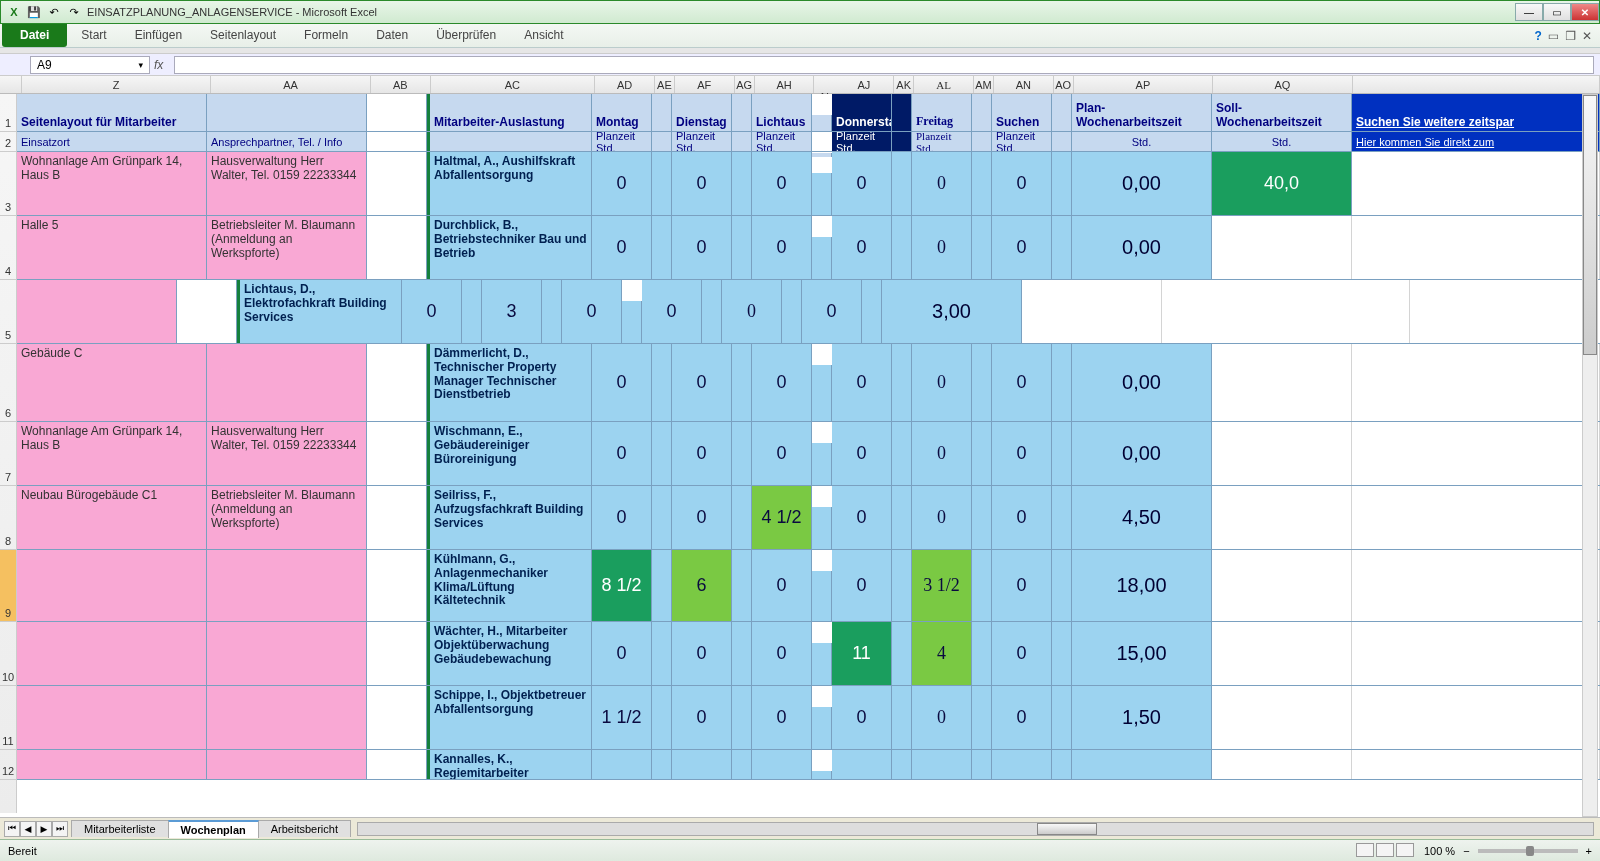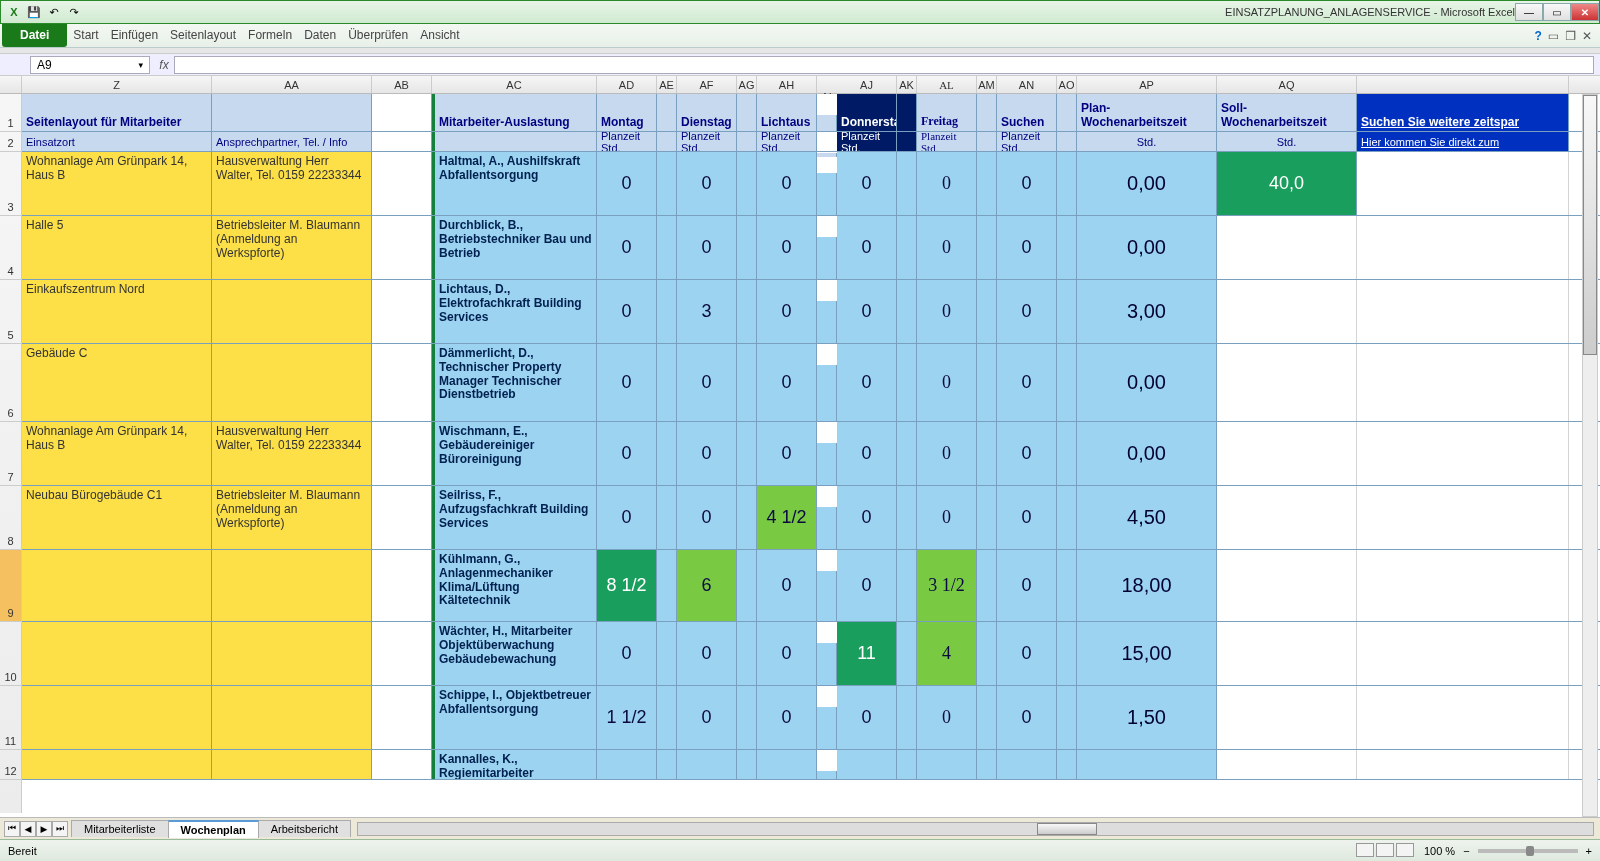--- a/index.html
+++ b/index.html
@@ -2,78 +2,78 @@
 <html><head>
 <meta charset="utf-8">
 <style>
 * { box-sizing: border-box; margin: 0; padding: 0; font-family: "Segoe UI", Tahoma, sans-serif; }
 body { background: #fff; overflow: hidden; width: 1600px; height: 861px; position: relative; }
 
 
 .titlebar { height: 24px; background: linear-gradient(#e8f5e8,#d0ead0); border: 1px solid #2a8a2a; display: flex; align-items: center; font-size: 11px; }
 .titlebar .qat { display: flex; gap: 2px; padding: 0 4px; align-items: center; }
 .titlebar .qat span { width: 18px; height: 18px; display: inline-flex; align-items: center; justify-content: center; }
-.titlebar .title { flex: 1; text-align: right; color: #333; }
+.titlebar .title { flex: 1; text-align: left; color: #333; }
 .titlebar .winbtns { display: flex; }
 .titlebar .winbtns span { width: 28px; height: 18px; display: inline-flex; align-items: center; justify-content: center; border: 1px solid #8aa; background: linear-gradient(#f8f8f8,#e0e0e0); font-size: 10px; }
 .titlebar .winbtns .close { background: linear-gradient(#e88,#c33); color: #fff; font-weight: bold; }
 
 
 .ribbon { height: 24px; background: linear-gradient(#f4f8f4,#e8efe8); border-bottom: 1px solid #bcc; display:flex; align-items:stretch; font-size: 12px; }
-.ribbon .tab { padding: 4px 6px; color: #444; cursor: default; }
+.ribbon .tab { padding: 4px 14px; color: #444; cursor: default; }
 .ribbon .tab.file { background: #1a7a1a; color: #fff; font-weight: bold; border-radius: 0 0 3px 3px; margin-left: 2px; padding: 4px 18px;}
 .ribbon .spacer { flex:1; }
 .ribbon .right { display:flex; gap:6px; align-items:center; padding-right:8px; color:#555; }
 
 
 .strip { height: 6px; background: #e6e6e6; border-bottom:1px solid #ccc; }
 
 
 .formrow { height: 22px; display:flex; align-items:center; border-bottom:1px solid #ccc; background:#eef; font-size:12px;}
 .formrow .namebox { width: 120px; border:1px solid #aab; background:#fff; margin:0 4px 0 30px; padding:1px 6px; display:flex; align-items:center; justify-content:space-between;}
-.formrow .fx { width:20px; text-align:center; font-style:italic; color:#555; }
+.formrow .fx { width:20px; text-align:left; font-style:italic; color:#555; }
 .formrow .fbar { flex:1; border:1px solid #aab; background:#fff; height:18px; margin-right:6px; }
 
 
 .colhdr { display:flex; height:18px; background:linear-gradient(#f6f6f6,#e6e6e6); border-bottom:1px solid #bbb; font-size:11px; color:#333;}
 .colhdr .rowhdr-space { width:22px; border-right:1px solid #ccc; background:linear-gradient(#f6f6f6,#e6e6e6);}
 .colhdr .ch { border-right:1px solid #ccc; display:flex; align-items:center; justify-content:center; }
 
 
 .grid { display:flex; height: 719px; overflow:hidden; position:relative; background:#fff; }
 .rowhdrs { width:22px; background:linear-gradient(#f6f6f6,#ececec); border-right:1px solid #ccc; font-size:11px; color:#333;}
 .rowhdrs .rh { border-bottom:1px solid #ccc; display:flex; align-items:flex-end; justify-content:center; padding-bottom:2px;}
 .rowhdrs .rh.sel { background: #f5c060; }
 .cells { position:relative; flex:1; }
 .row { display:flex; border-bottom:1px solid #7aa0c0; }
 .cell { border-right:1px solid #7aa0c0; padding:2px 4px; font-size:12px; overflow:hidden; }
 .hdr-row .cell { background:#c6d9ef; color:#000080; font-weight:bold; font-size:12px; display:flex; align-items:flex-end; }
 .hdr-row.sub .cell { font-weight:normal; font-size:11px; align-items:center; }
 .body-row .cell { background:#9cd3f0; color:#003; }
-.body-row .cell.left { background:#fde047; color:#333; font-size:12px; vertical-align:top; }
+.body-row .cell.left { background:#f9a8d4; color:#333; font-size:12px; vertical-align:top; }
 .body-row .cell.ab { background:#fff; }
 .body-row .cell.num { text-align:center; font-size:18px; display:flex; align-items:center; justify-content:center; color:#0a0a40;}
 .body-row .cell.narrow { background:#9cd3f0; }
 .body-row .cell.plan { text-align:center; font-size:20px; display:flex; align-items:center; justify-content:center;}
 .body-row .cell.green { background:#7ac943 !important; }
 .body-row .cell.dgreen { background:#1a9e5e !important; color:#fff !important; }
 .body-row .cell.soll { background:#1a9e5e; color:#fff; font-size:18px; text-align:center; display:flex; align-items:center; justify-content:center;}
 .body-row .cell.emp { font-weight:bold; font-size:12px; color:#002050; line-height:1.15; display:flex; align-items:flex-start; padding-top:3px;}
 .body-row .cell.aq-empty { background:#fff; border-right:1px solid #d4d4d4;}
 .darknavy { background:#001a66 !important; color:#fff !important; }
 .linkcell { background:#0030c0 !important; color:#fff !important; font-weight:bold; font-size:11px; text-decoration:underline; padding:2px 4px;}
 .thickleft { border-left: 3px solid #15803d; }
 
 
 .w-z { width:190px; } .w-aa { width:160px; } .w-ab { width:60px; }
 .w-ac { width:165px; } .w-ad { width:60px; } .w-ae { width:20px; }
 .w-af { width:60px; } .w-ag { width:20px; } .w-ah { width:60px; } .w-ai { width:20px;margin-top:21px; }
 .w-aj { width:60px; } .w-ak { width:20px; } .w-al { width:60px;font-family:Liberation Serif, serif; } .w-am { width:20px; }
 .w-an { width:60px; } .w-ao { width:20px; } .w-ap { width:140px; } .w-aq { width:140px; }
-.w-ar { width:212px; }
+.w-ar { width:248px; }
 
 
 .sheettabs { position:absolute; bottom:22px; left:0; right:0; height:22px; background:#ece9d8; border-top:1px solid #bbb; display:flex; align-items:center; font-size:11px;}
 .sheettabs .nav { display:flex; gap:0; padding:0 4px;}
 .sheettabs .nav span { width:16px; height:16px; border:1px solid #aaa; display:inline-flex; align-items:center; justify-content:center; background:#f4f4f4; font-size:9px;}
 .sheettabs .tab { padding:2px 12px; border:1px solid #aaa; border-bottom:none; background:#e0e0e0; margin-left:-1px; position:relative;}
 .sheettabs .tab.active { background:#fff; font-weight:bold; border-top:2px solid #5b9bd5; z-index:2;}
 .sheettabs .scroll { flex:1; margin:0 6px; height:14px; background:#ddd; border:1px solid #aaa; position:relative;}
 .sheettabs .scroll .thumb { position:absolute; left:55%; top:0; bottom:0; width:60px; background:linear-gradient(#f8f8f8,#ccc); border:1px solid #888;}
 
@@ -251,21 +251,20 @@
         <div class="cell w-ak narrow"></div>
         <div class="cell w-al num ">0</div>
         <div class="cell w-am narrow"></div>
         <div class="cell w-an num ">0</div>
         <div class="cell w-ao narrow"></div>
         <div class="cell w-ap plan">0,00</div>
         <div class="cell w-aq aq-empty"></div>
         <div class="cell w-ar aq-empty"></div>
       </div>
       <div class="row body-row" style="height:64px">
-    <div class="cell w-z left">Einkaufszentrum Nord</div>
     <div class="cell w-aa left"></div>
     <div class="cell w-ab ab"></div>
     <div class="cell w-ac emp thickleft">Lichtaus, D., Elektrofachkraft Building Services</div>
         <div class="cell w-ad num ">0</div>
         <div class="cell w-ae narrow"></div>
         <div class="cell w-af num ">3</div>
         <div class="cell w-ag narrow"></div>
         <div class="cell w-ah num ">0</div>
         <div class="cell w-ai narrow"></div>
         <div class="cell w-aj num ">0</div>

